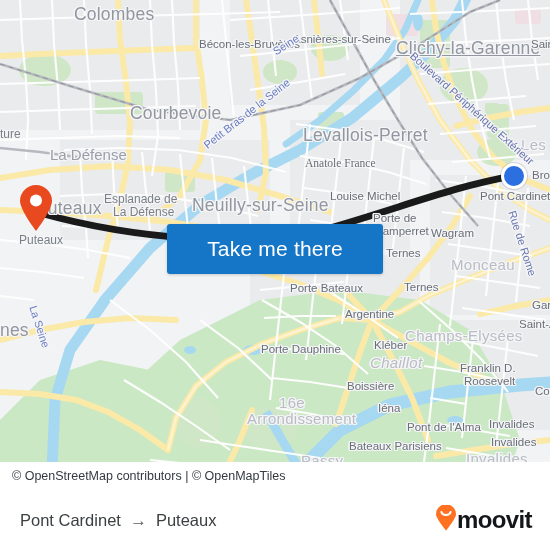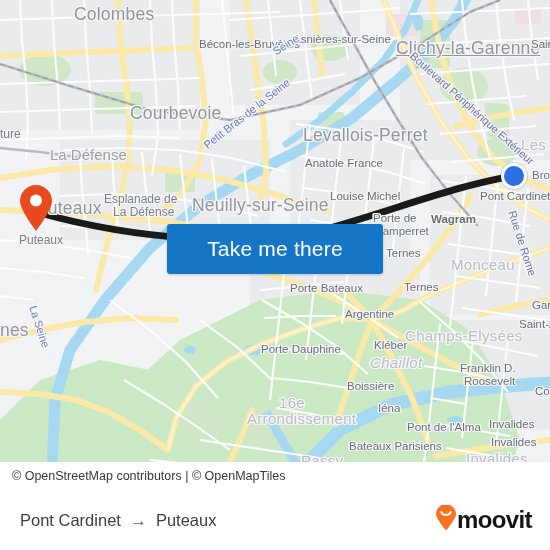--- a/index.html
+++ b/index.html
@@ -297,28 +297,28 @@
         <div class="lbl district" style="left: 247px; top: 410px;">Arrondissement</div>
         <div class="lbl district" style="left: 301px; top: 452px;">Passy</div>
         <div class="lbl district" style="left: 451px; top: 256px;">Monceau</div>
         <div class="lbl district" style="left: 466px; top: 450px;">Invalides</div>
         <div class="lbl poi" style="left: 199px; top: 38px;">Bécon-les-Bruyères</div>
         <div class="lbl poi" style="left: 293px; top: 33px;">Asnières-sur-Seine</div>
         <div class="lbl poi" style="left: 531px; top: 38px;">Sain</div>
         <div class="lbl poi-sm" style="left: 104px; top: 192px;">Esplanade de</div>
         <div class="lbl poi-sm" style="left: 113px; top: 205px;">La Défense</div>
         <div class="lbl poi-sm" style="left: 19px; top: 233px;">Puteaux</div>
-        <div class="lbl poi" style="left: 305px; top: 157px;">Anatole France</div>
+        <div class="lbl poi" style="left: 305px; top: 157px; font-family: Liberation Serif, serif;">Anatole France</div>
         <div class="lbl poi" style="left: 330px; top: 190px;">Louise Michel</div>
         <div class="lbl district" style="left: 521px; top: 136px;">Les É</div>
         <div class="lbl poi" style="left: 532px; top: 169px;">Brocha</div>
         <div class="lbl poi" style="left: 480px; top: 190px;">Pont Cardinet</div>
         <div class="lbl poi" style="left: 373px; top: 212px;">Porte de</div>
         <div class="lbl poi" style="left: 368px; top: 225px;">Champerret</div>
-        <div class="lbl poi" style="left: 431px; top: 213px; font-weight: bold;">Wagram</div>
+        <div class="lbl poi" style="left: 431px; top: 227px;">Wagram</div>
         <div class="lbl poi" style="left: 386px; top: 247px;">Ternes</div>
         <div class="lbl poi" style="left: 404px; top: 281px;">Ternes</div>
         <div class="lbl poi" style="left: 290px; top: 282px;">Porte Bateaux</div>
         <div class="lbl poi" style="left: 345px; top: 308px;">Argentine</div>
         <div class="lbl poi" style="left: 374px; top: 339px;">Kléber</div>
         <div class="lbl poi" style="left: 261px; top: 343px;">Porte Dauphine</div>
         <div class="lbl poi" style="left: 347px; top: 380px;">Boissière</div>
         <div class="lbl poi" style="left: 460px; top: 362px;">Franklin D.</div>
         <div class="lbl poi" style="left: 464px; top: 375px;">Roosevelt</div>
         <div class="lbl poi" style="left: 378px; top: 402px;">Iéna</div>

